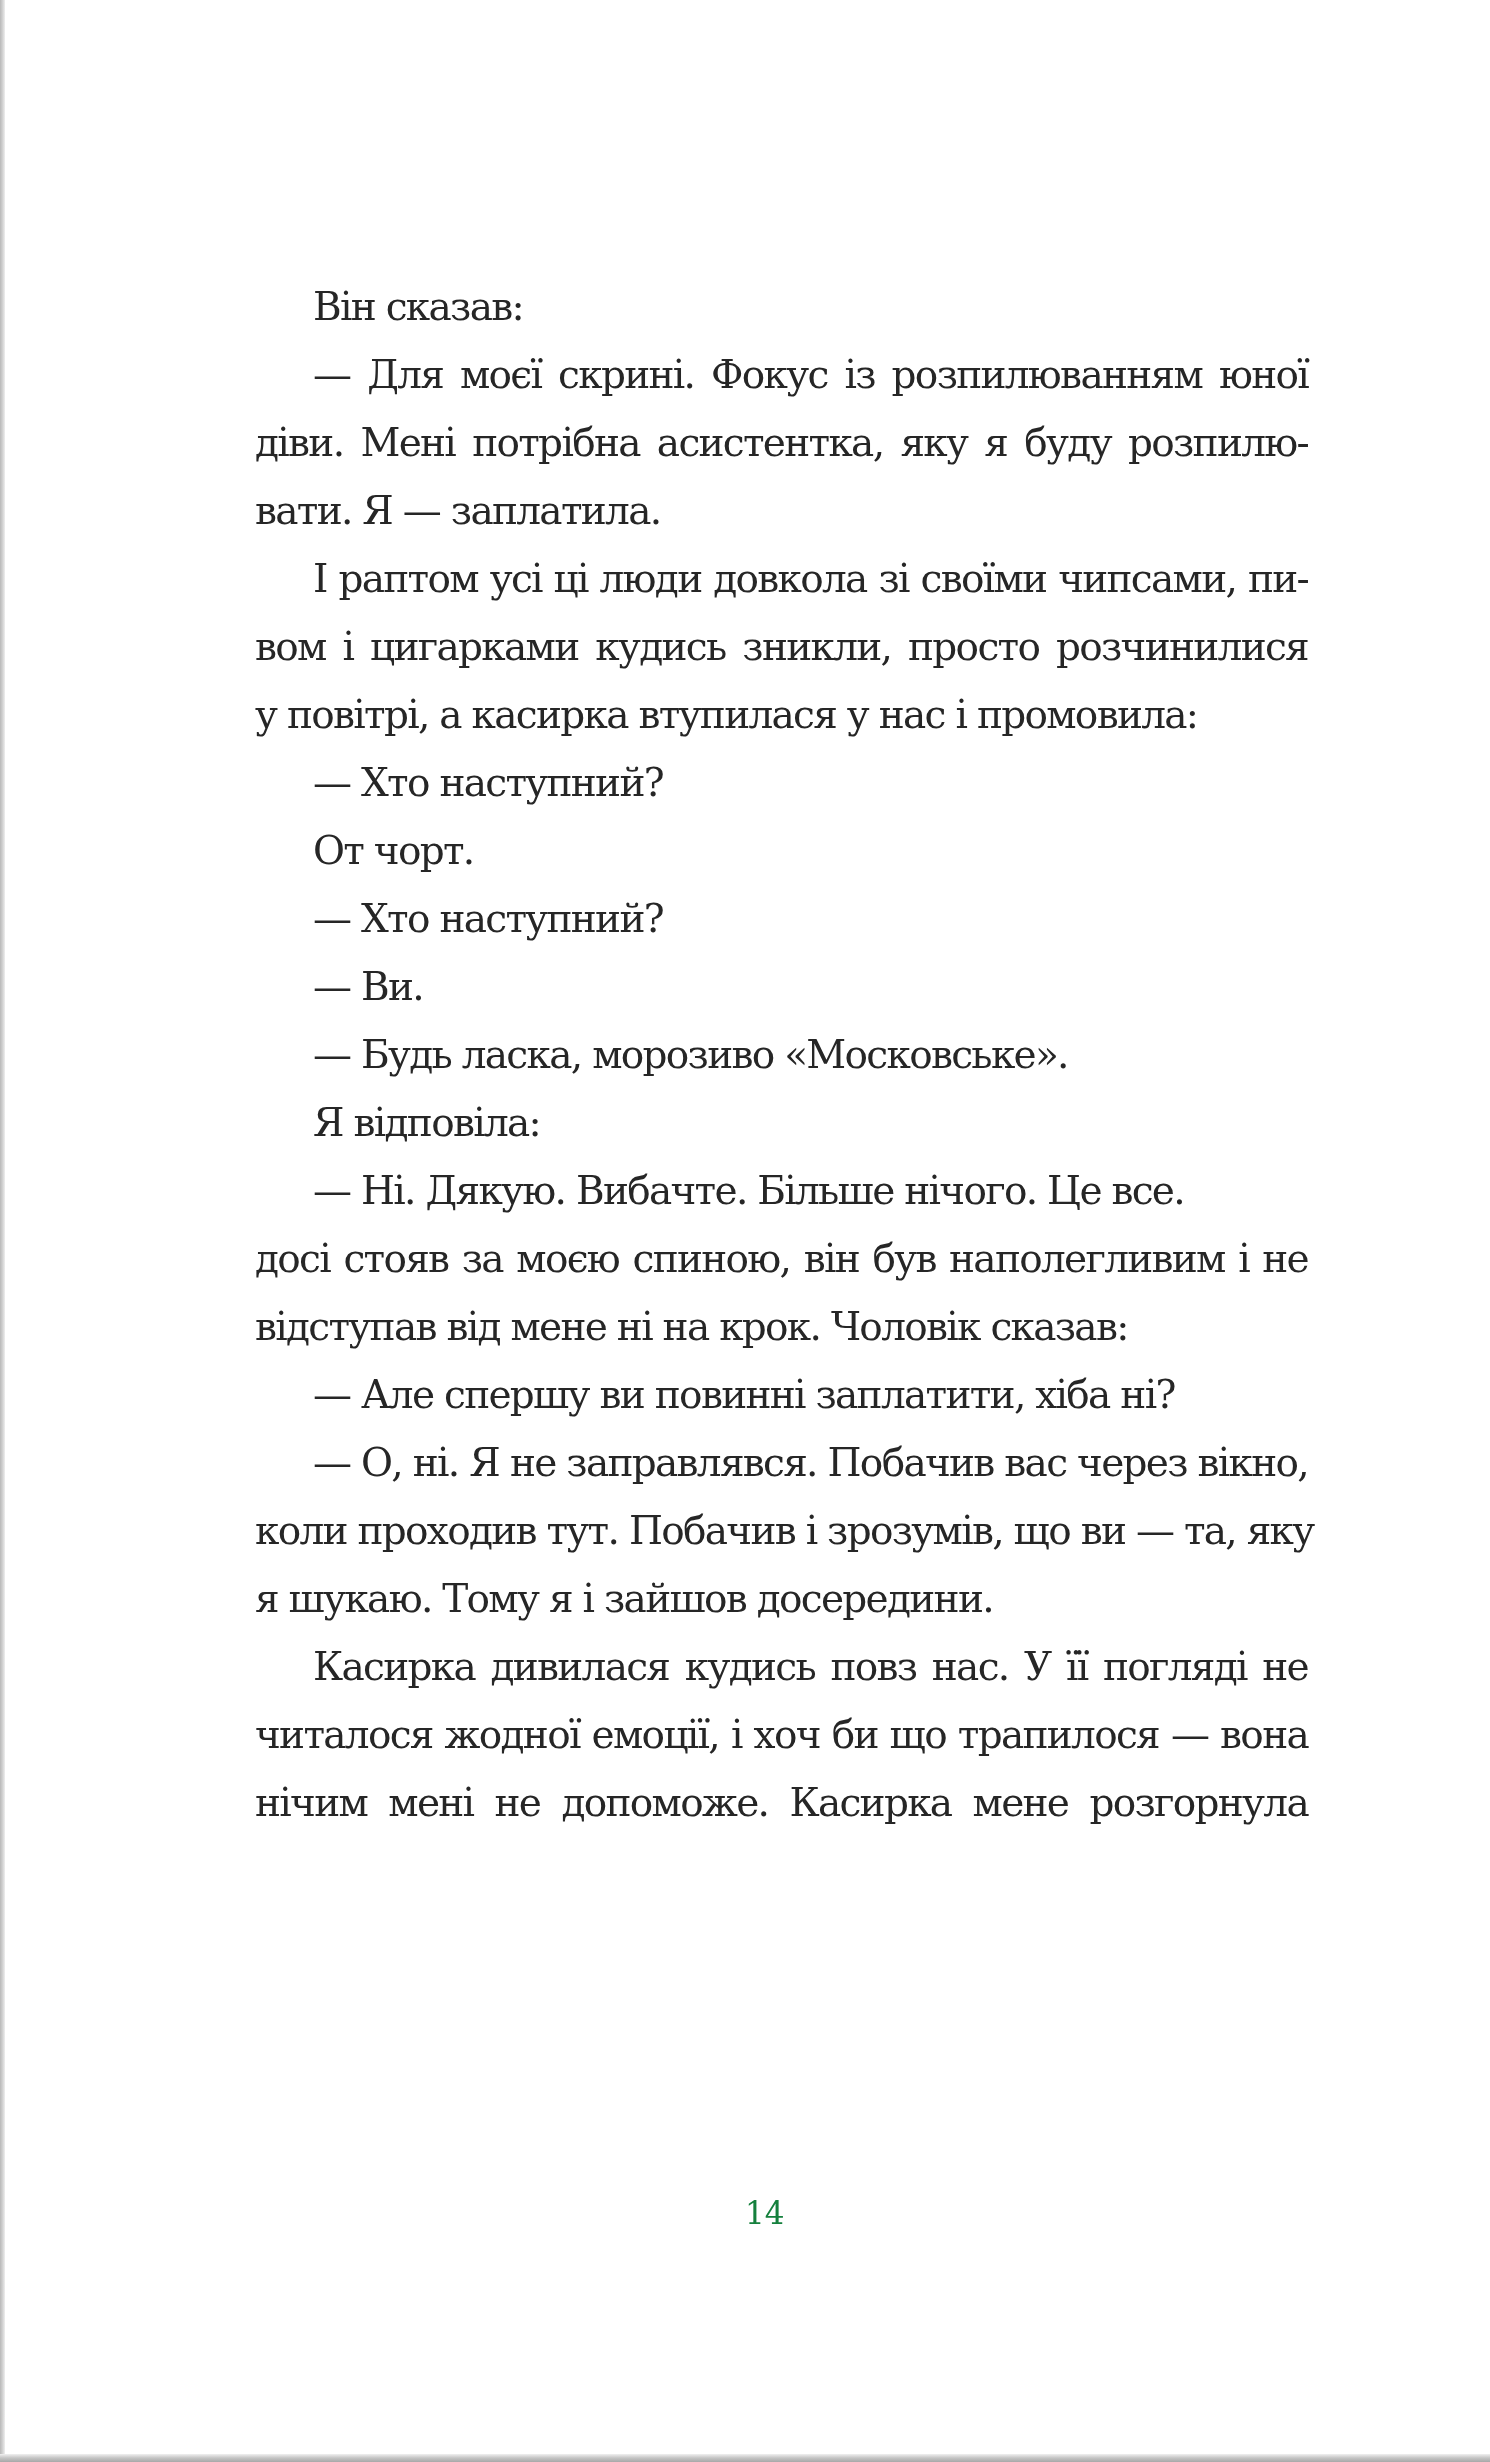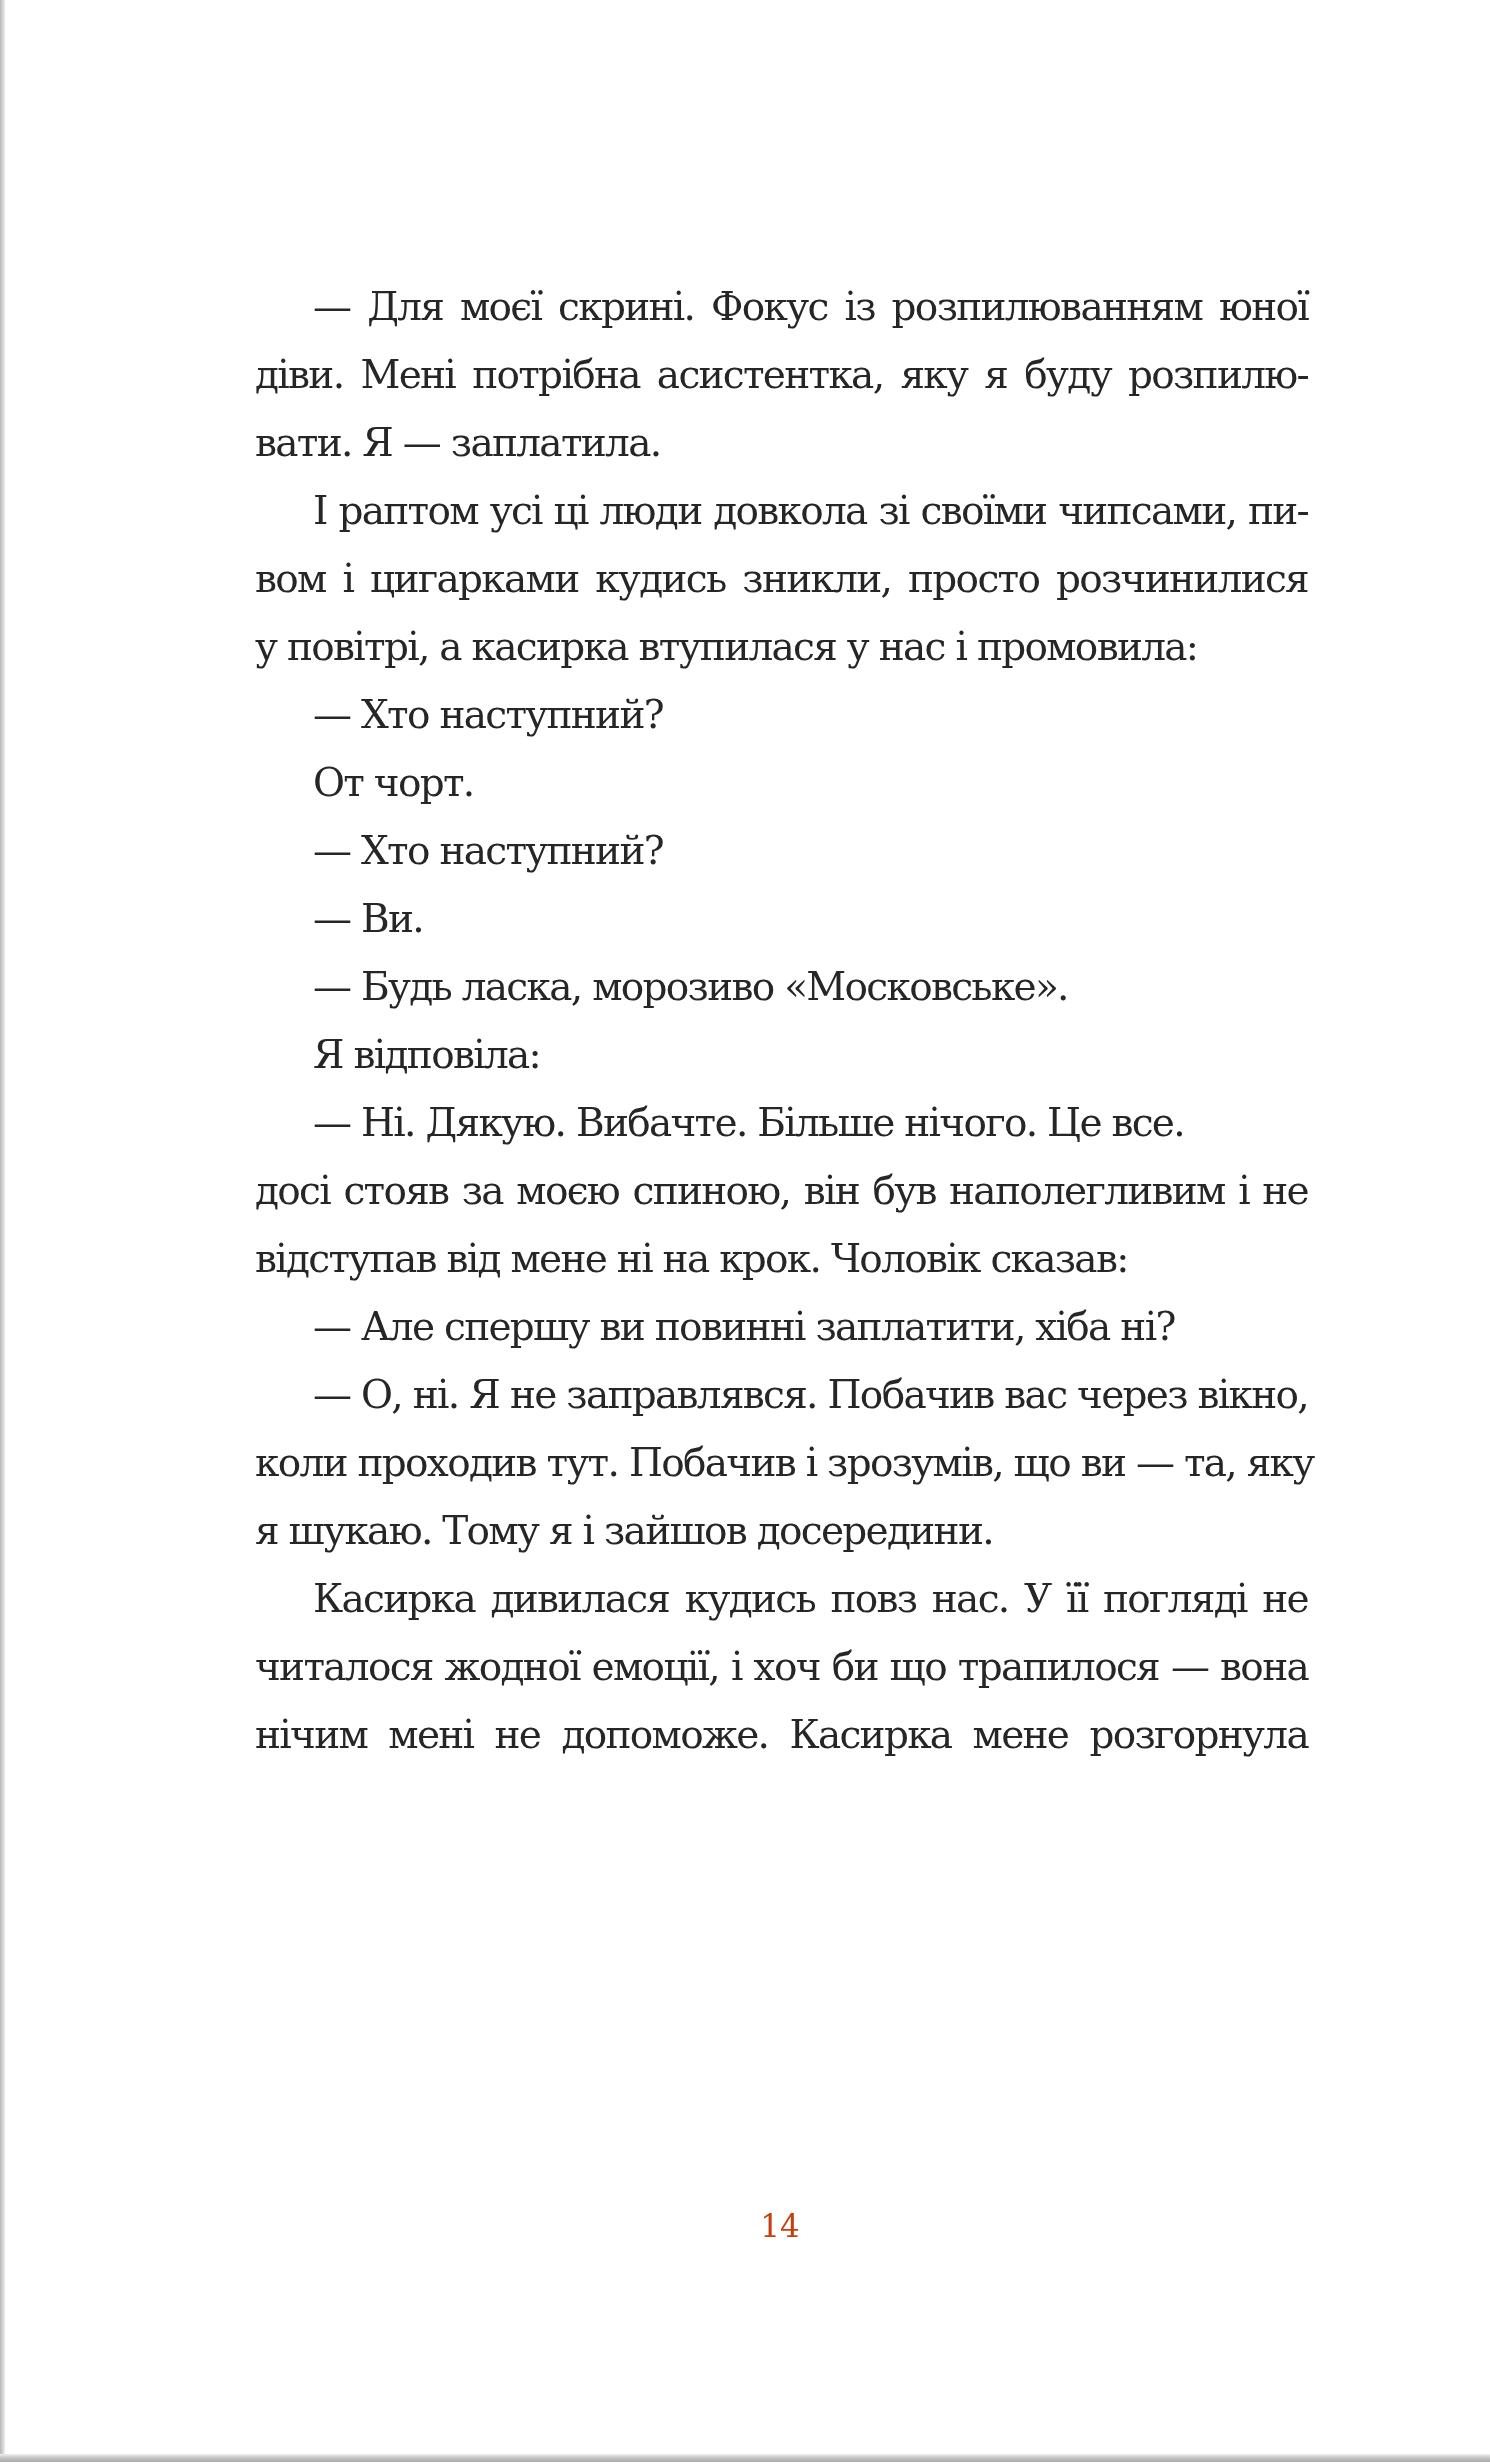--- a/index.html
+++ b/index.html
@@ -60,34 +60,33 @@
       text-align-last: left;
     }
     .line.indent {
       padding-left: 58px;
     }
     .page-number {
       position: absolute;
       left: 745px;
       top: 2195px;
       width: 70px;
-      text-align: center;
       font-family: "DejaVu Serif", "Liberation Serif", serif;
       font-size: 31px;
-      color: #c2410c;
-      margin-top: 13px;
+      color: #15803d;
     }
   </style>
 </head>
 <body>
 
 <div class="page">
   <div class="edge-left"></div>
 
   <div class="text-block">
+    <span class="line indent last">Він сказав:</span>
     <span class="line indent">— Для моєї скрині. Фокус із розпилюванням юної</span>
     <span class="line">діви. Мені потрібна асистентка, яку я буду розпилю-</span>
     <span class="line last">вати. Я — заплатила.</span>
     <span class="line indent">І раптом усі ці люди довкола зі своїми чипсами, пи-</span>
     <span class="line">вом і цигарками кудись зникли, просто розчинилися</span>
     <span class="line last">у повітрі, а касирка втупилася у нас і промовила:</span>
     <span class="line indent last">— Хто наступний?</span>
     <span class="line indent last">От чорт.</span>
     <span class="line indent last">— Хто наступний?</span>
     <span class="line indent last">— Ви.</span>

